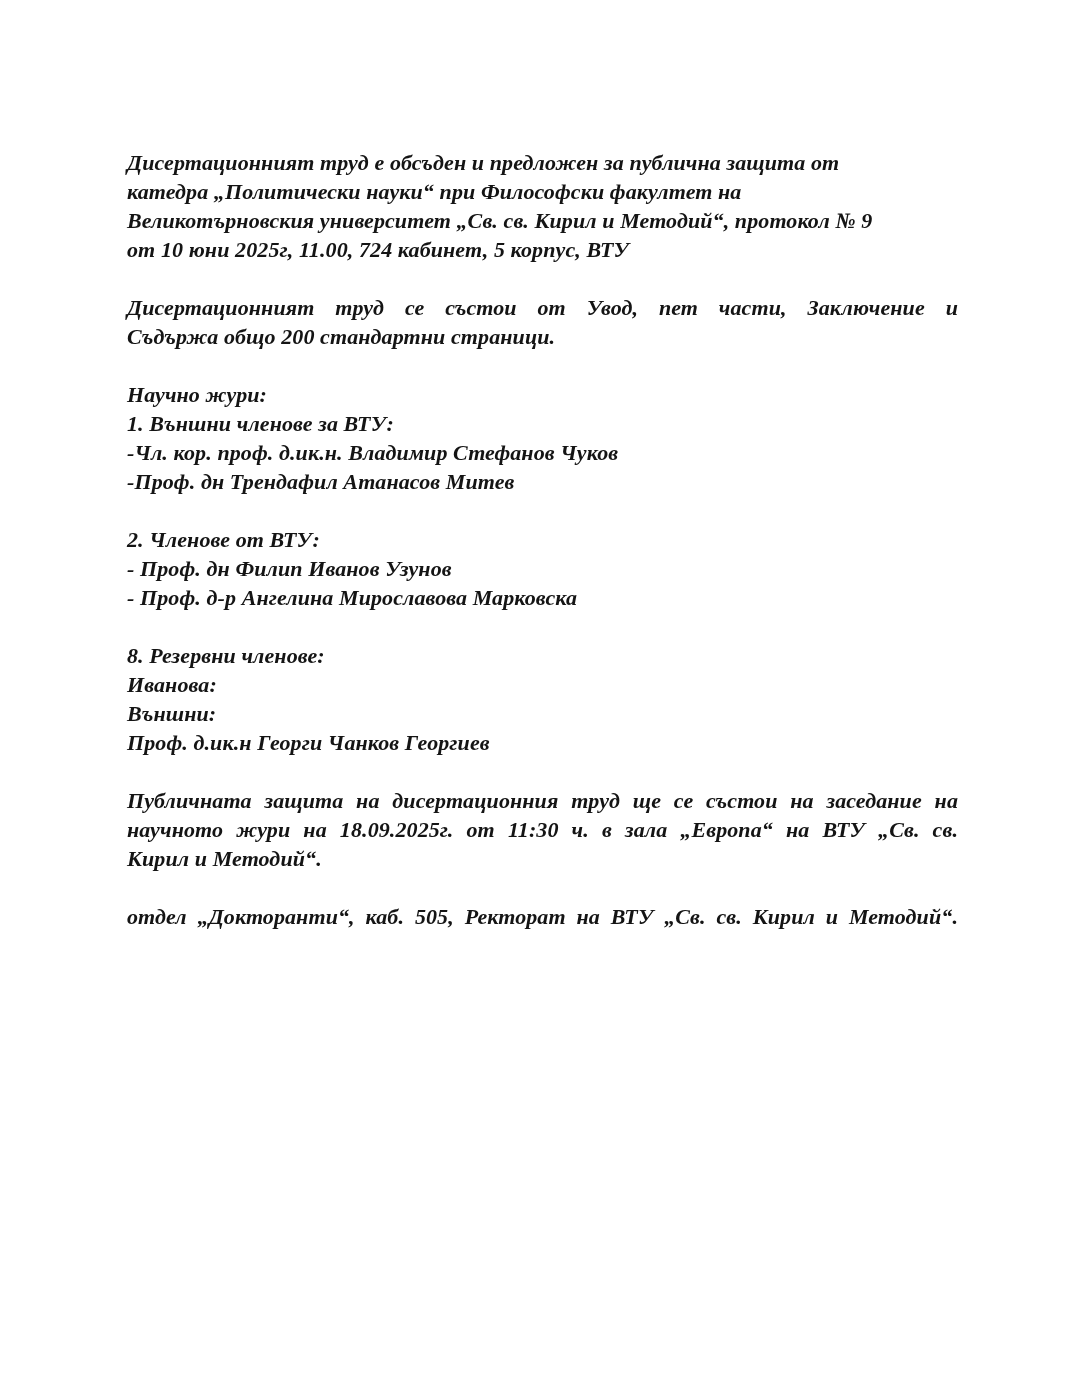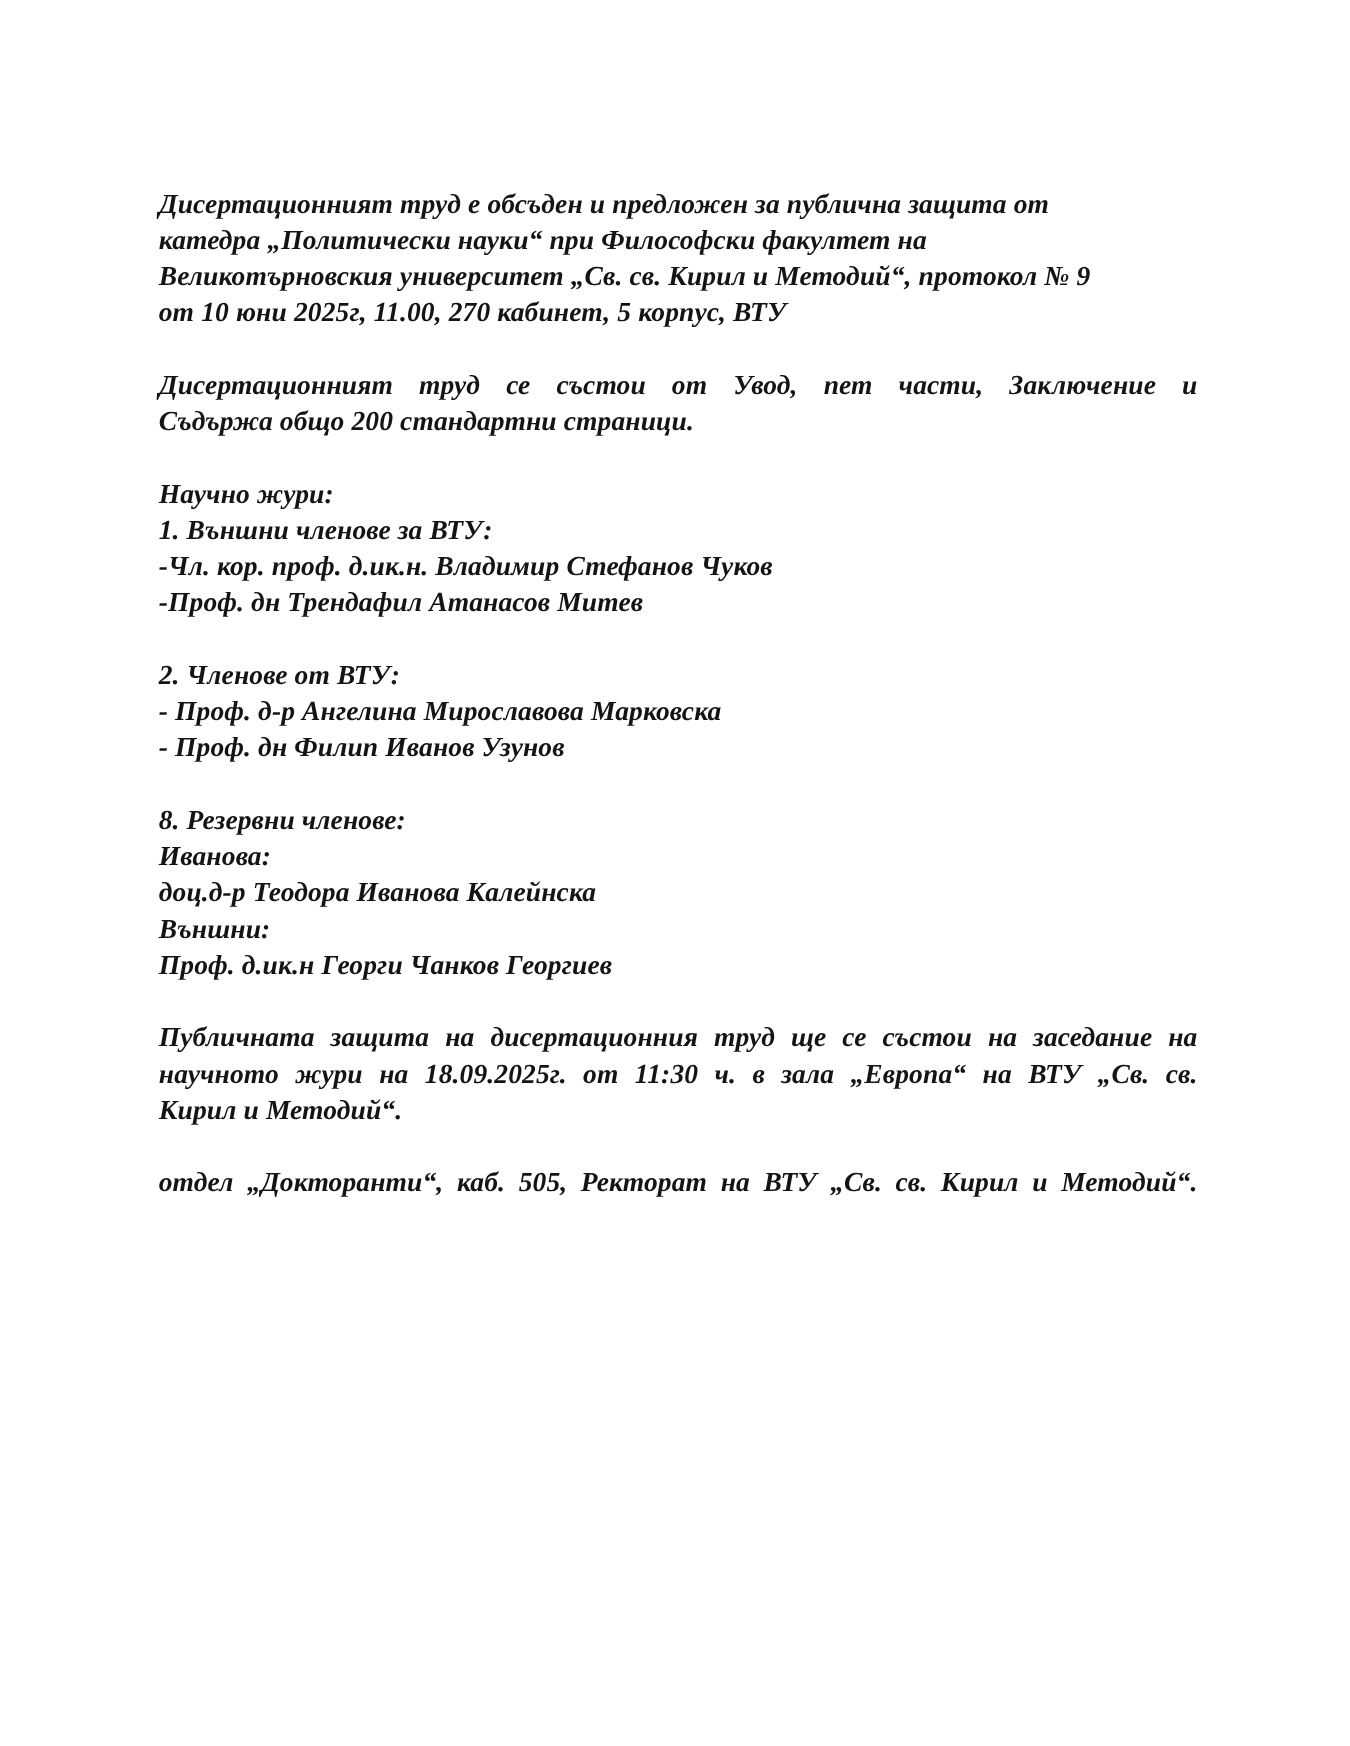--- a/index.html
+++ b/index.html
@@ -43,45 +43,44 @@
 </head>
 <body>
 
 <div class="page">
   <div class="text-block">
 
     <div class="para">
       <div class="line">Дисертационният труд е обсъден и предложен за публична защита от</div>
       <div class="line">катедра „Политически науки“ при Философски факултет на</div>
       <div class="line">Великотърновския университет „Св. св. Кирил и Методий“, протокол № 9</div>
-      <div class="line">от 10 юни 2025г, 11.00, 270 кабинет, 5 корпус, ВТУ</div>
+      <div class="line">от 10 юни 2025г, 11.00, 724 кабинет, 5 корпус, ВТУ</div>
     </div>
 
     <div class="para">
       <div class="line stretch">Дисертационният труд се състои от Увод, пет части, Заключение и</div>
       <div class="line">Съдържа общо 200 стандартни страници.</div>
     </div>
 
     <div class="para">
       <div class="line">Научно жури:</div>
       <div class="line">1. Външни членове за ВТУ:</div>
       <div class="line">-Чл. кор. проф. д.ик.н. Владимир Стефанов Чуков</div>
       <div class="line">-Проф. дн Трендафил Атанасов Митев</div>
     </div>
 
     <div class="para">
       <div class="line">2. Членове от ВТУ:</div>
+      <div class="line">- Проф. дн Филип Иванов Узунов</div>
       <div class="line">- Проф. д-р Ангелина Мирославова Марковска</div>
-      <div class="line">- Проф. дн Филип Иванов Узунов</div>
     </div>
 
     <div class="para">
       <div class="line">8. Резервни членове:</div>
       <div class="line">Иванова:</div>
-      <div class="line">доц.д-р Теодора Иванова Калейнска</div>
       <div class="line">Външни:</div>
       <div class="line">Проф. д.ик.н Георги Чанков Георгиев</div>
     </div>
 
     <div class="para">
       <div class="line stretch">Публичната защита на дисертационния труд ще се състои на заседание на</div>
       <div class="line stretch">научното жури на  18.09.2025г. от 11:30 ч. в зала „Европа“ на ВТУ „Св. св.</div>
       <div class="line">Кирил и Методий“.</div>
     </div>
 

